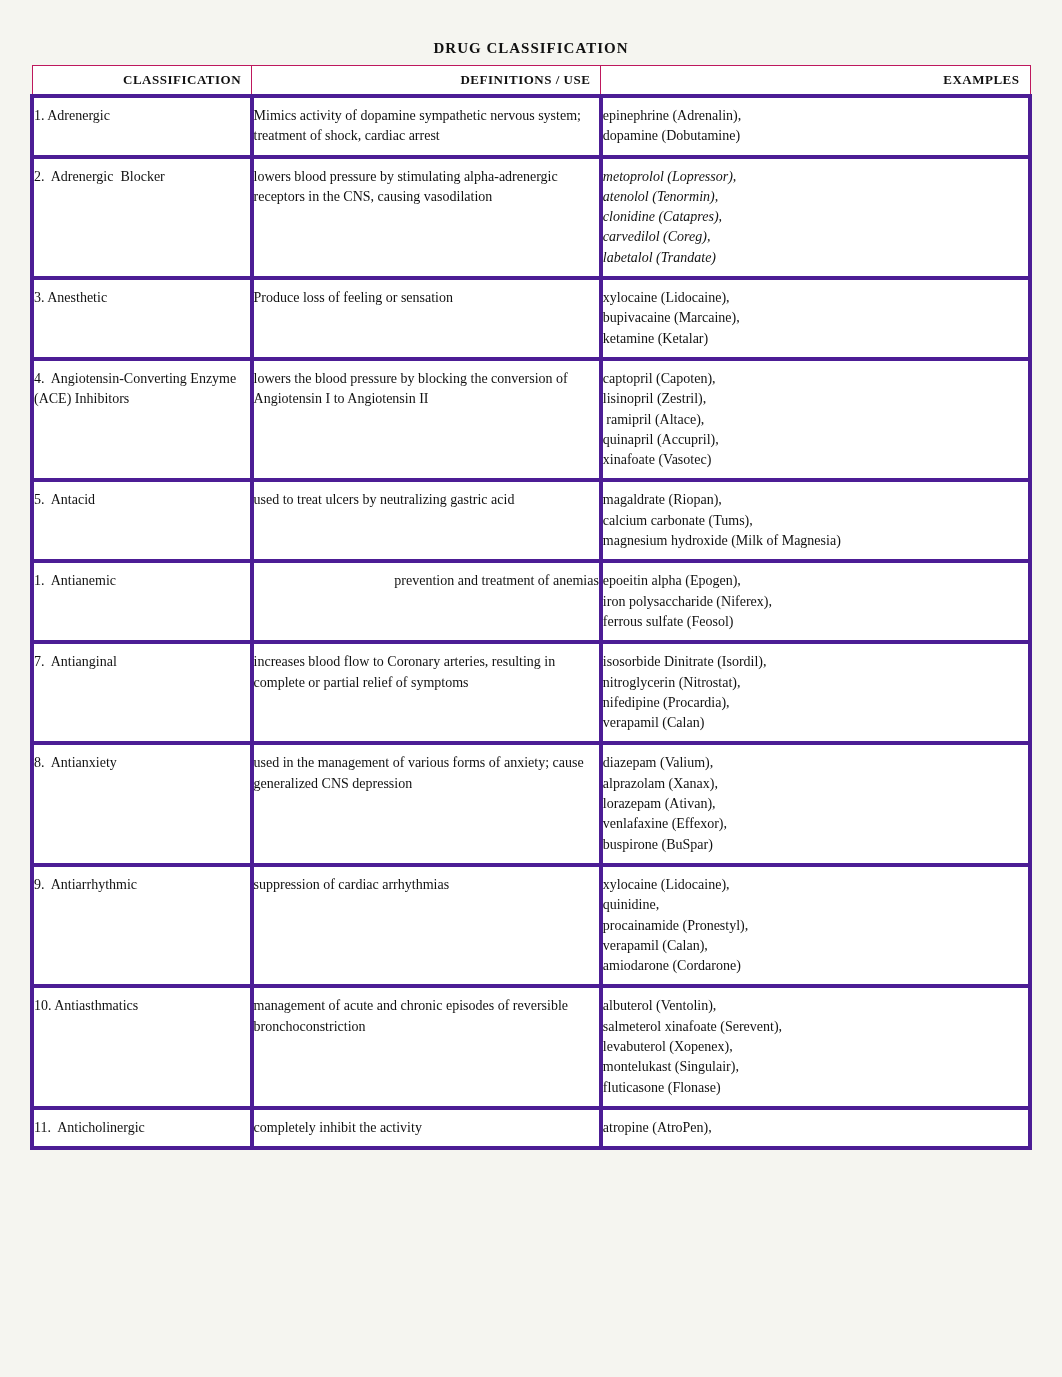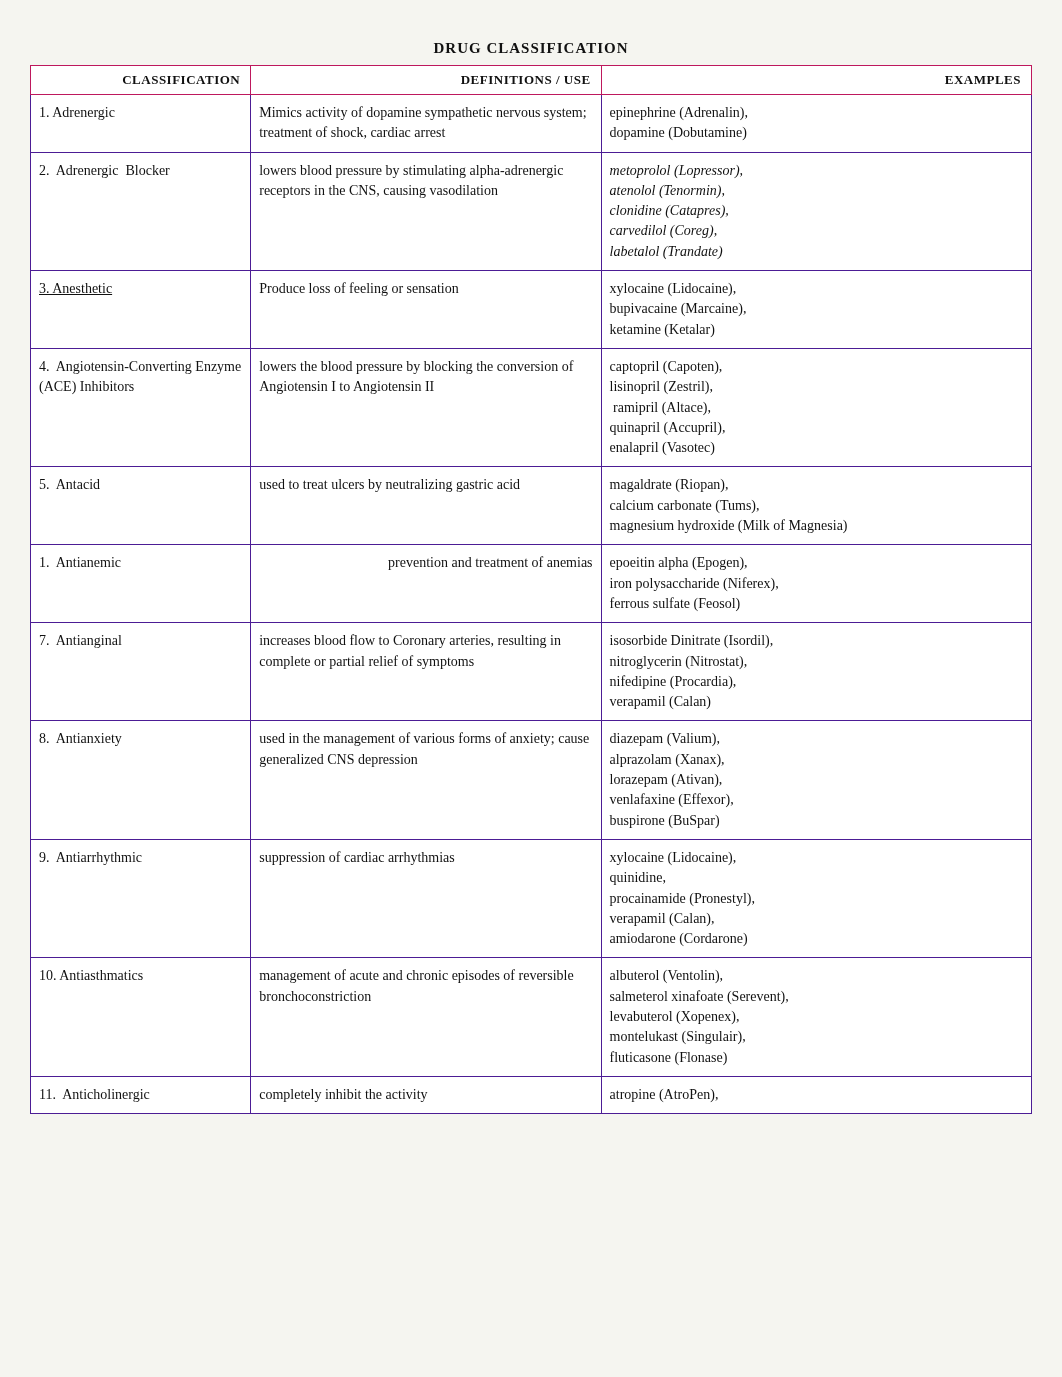--- a/index.html
+++ b/index.html
@@ -25,22 +25,22 @@
     .drug-table th {
       border: 1px solid #be185d;
       padding: 6px 10px;
       text-align: right;
       font-size: 13px;
       font-weight: bold;
       letter-spacing: 0.5px;
       background: #fff;
     }
     .drug-table td {
-      border: 1px solid #4c1d95;
-      padding: 8px 8px;
+      border: 4px solid #4c1d95;
+      padding: 8px 0;
       vertical-align: top;
       background: #fff;
       line-height: 1.45;
     }
     .drug-table td:first-child {
       width: 22%;
     }
     .drug-table td:nth-child(2) {
       width: 35%;
     }
@@ -71,34 +71,34 @@
       <tr>
         <td style="white-space: pre-wrap; margin-top: 16px;">2.  Adrenergic  Blocker</td>
         <td style="white-space: pre-wrap;">lowers blood pressure by stimulating alpha-adrenergic receptors in the CNS, causing vasodilation</td>
         <td style="white-space: pre-wrap; font-style: italic;">metoprolol (Lopressor),
 atenolol (Tenormin),
 clonidine (Catapres),
 carvedilol (Coreg),
 labetalol (Trandate)</td>
       </tr>
       <tr>
-        <td style="white-space: pre-wrap; text-decoration: underline;">3. Anesthetic</td>
+        <td style="white-space: pre-wrap;">3. Anesthetic</td>
         <td style="white-space: pre-wrap;">Produce loss of feeling or sensation</td>
         <td style="white-space: pre-wrap;">xylocaine (Lidocaine),
 bupivacaine (Marcaine),
 ketamine (Ketalar)</td>
       </tr>
       <tr>
         <td style="white-space: pre-wrap;">4.  Angiotensin-Converting Enzyme (ACE) Inhibitors</td>
         <td style="white-space: pre-wrap;">lowers the blood pressure by blocking the conversion of Angiotensin I to Angiotensin II</td>
         <td style="white-space: pre-wrap;">captopril (Capoten),
 lisinopril (Zestril),
  ramipril (Altace),
 quinapril (Accupril),
-enalapril (Vasotec)</td>
+xinafoate (Vasotec)</td>
       </tr>
       <tr>
         <td style="white-space: pre-wrap; margin-left: 26px;">5.  Antacid</td>
         <td style="white-space: pre-wrap;">used to treat ulcers by neutralizing gastric acid</td>
         <td style="white-space: pre-wrap;">magaldrate (Riopan),
 calcium carbonate (Tums),
 magnesium hydroxide (Milk of Magnesia)</td>
       </tr>
       <tr>
         <td style="white-space: pre-wrap;">1.  Antianemic</td>

